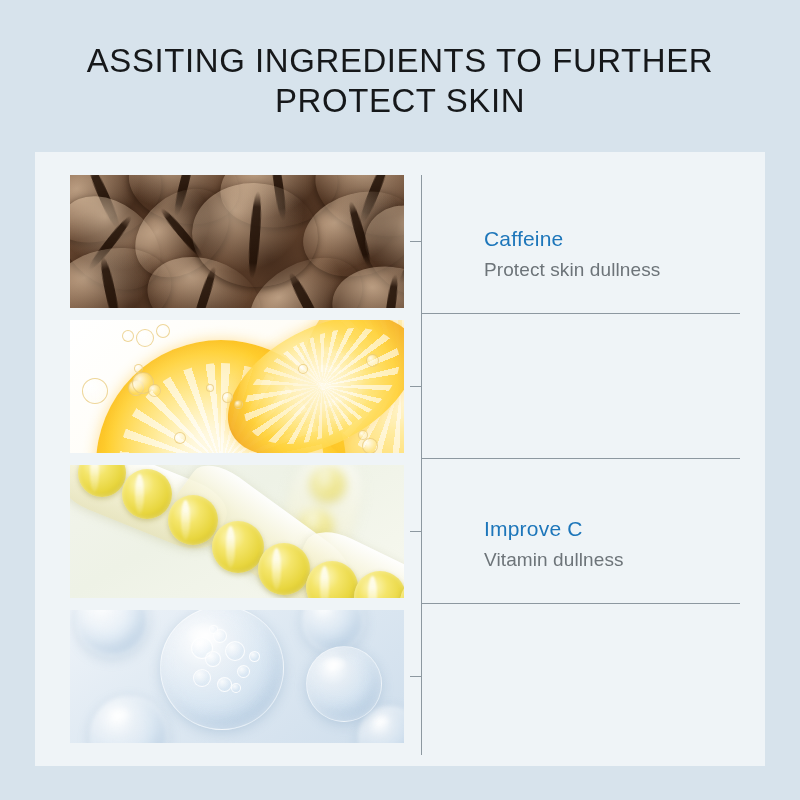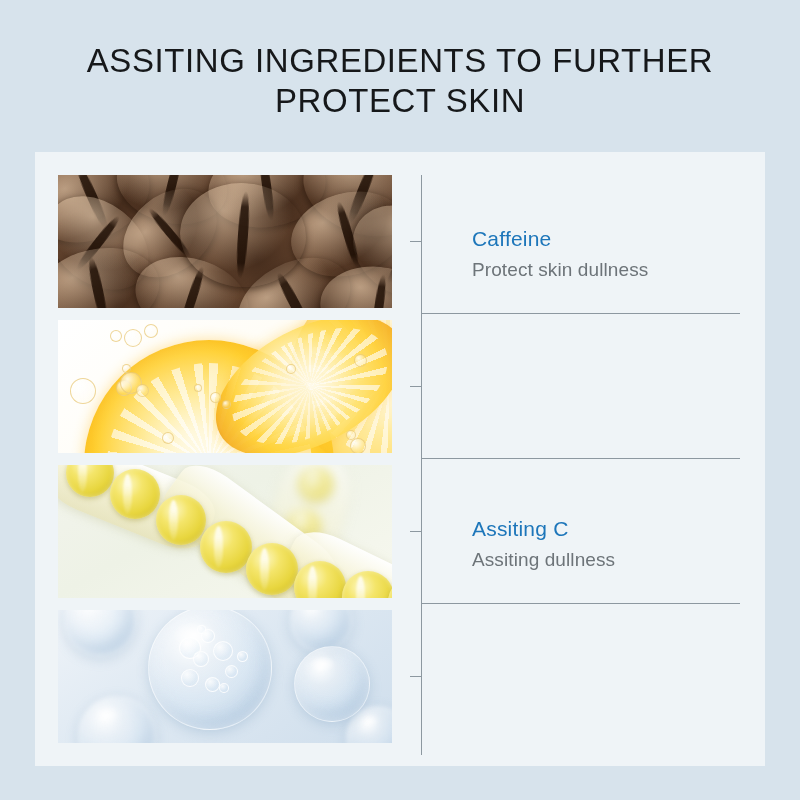--- a/index.html
+++ b/index.html
@@ -35,21 +35,21 @@
   .panel {
     position:absolute;
     left:35px; top:152px;
     width:730px; height:614px;
     background:#eff4f7;
   }
 
   
   .row {
     position:absolute;
-    left:0;
+    left:12px;
     width:730px;
     height:145px;
   }
   .row-0 { top:23px; }
   .row-1 { top:168px; }
   .row-2 { top:313px; }
   .row-3 { top:458px; }
 
   
   .thumb {
@@ -291,22 +291,22 @@
         <div class="bub" style="left:152px; top:72px; width:11px; height:11px;"></div>
         <div class="bub" style="left:164px; top:80px; width:9px;  height:9px;"></div>
         <div class="bub" style="left:228px; top:44px; width:10px; height:10px;"></div>
         <div class="bub" style="left:296px; top:34px; width:13px; height:13px;"></div>
         <div class="bub" style="left:288px; top:110px; width:10px; height:10px;"></div>
         <div class="bub" style="left:104px; top:112px; width:12px; height:12px;"></div>
         <div class="bub" style="left:292px; top:118px; width:16px; height:16px;"></div>
       </div>
     </div>
     <div class="txt txt-1">
-      <div class="ing-name">Assiting C</div>
-      <div class="ing-desc">Assiting dullness</div>
+      <div class="ing-name">Improve C</div>
+      <div class="ing-desc">Vitamin dullness</div>
     </div>
   </div>
 
   <div class="row row-2">
     <div class="thumb">
       <div class="art vite">
 
         <div class="blur-strip" style="position:absolute; left:214px; top:-10px; width:70px; height:128px; transform:rotate(16deg);">
           <div class="strip" style="left:0; top:0; width:70px; height:128px; border-radius:26px/40px;"></div>
           <div class="cap" style="left:16px; top:10px;  width:36px; height:36px;"></div>

